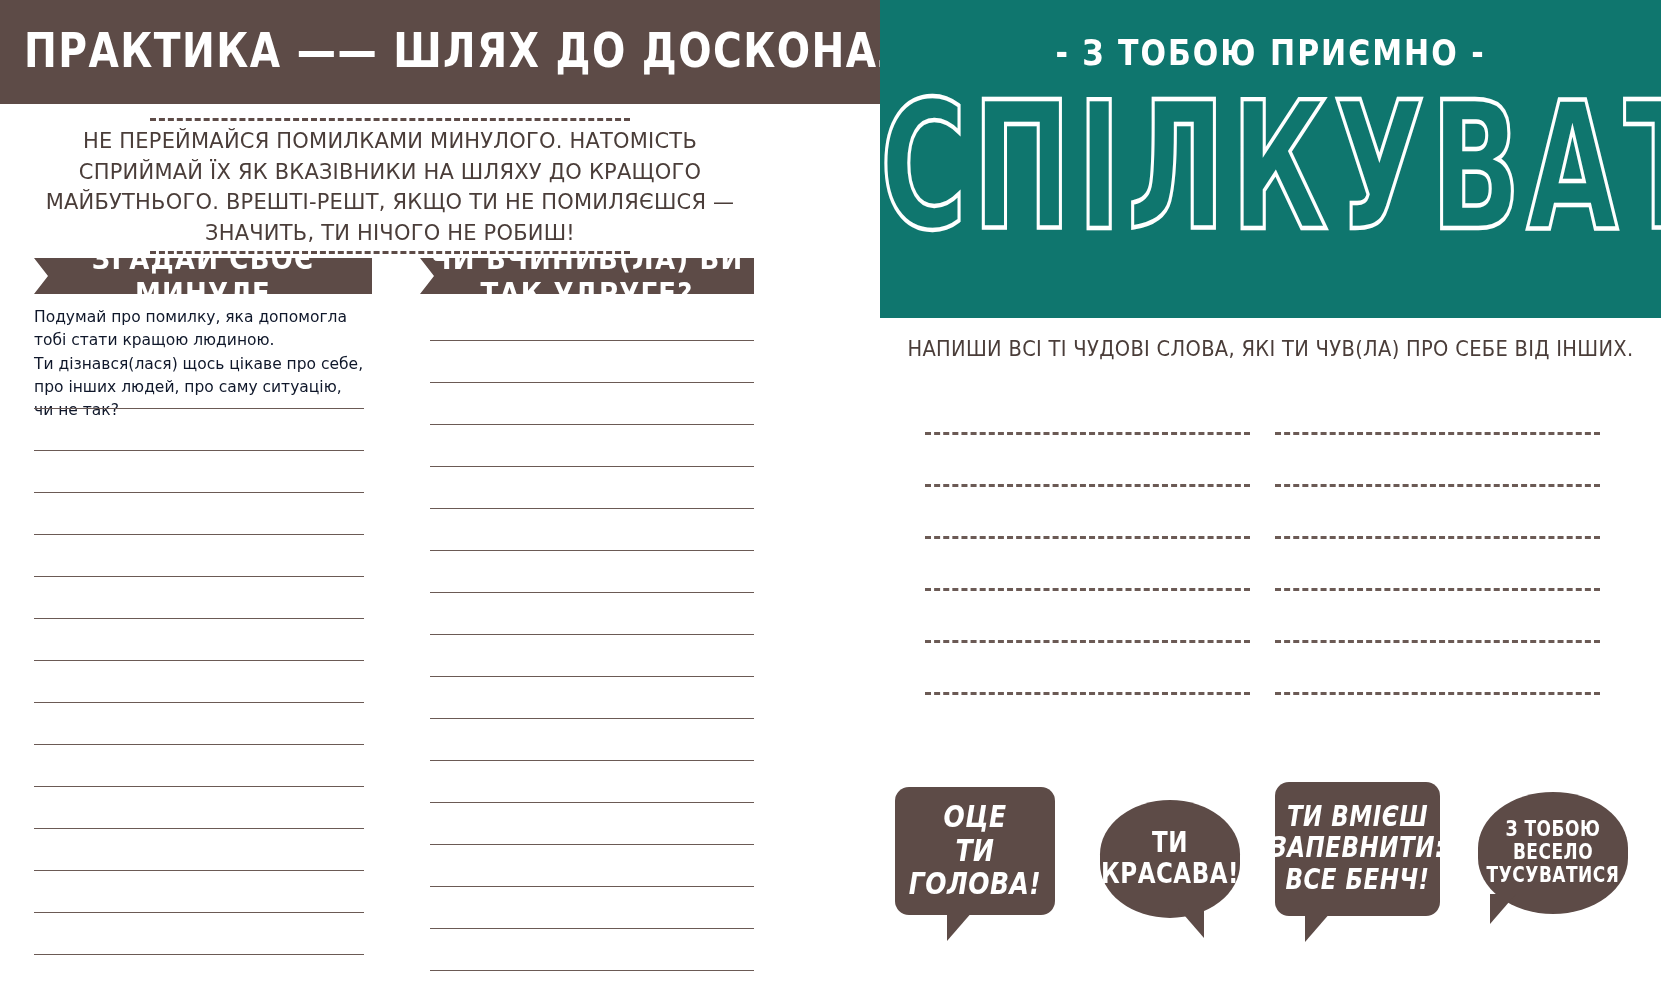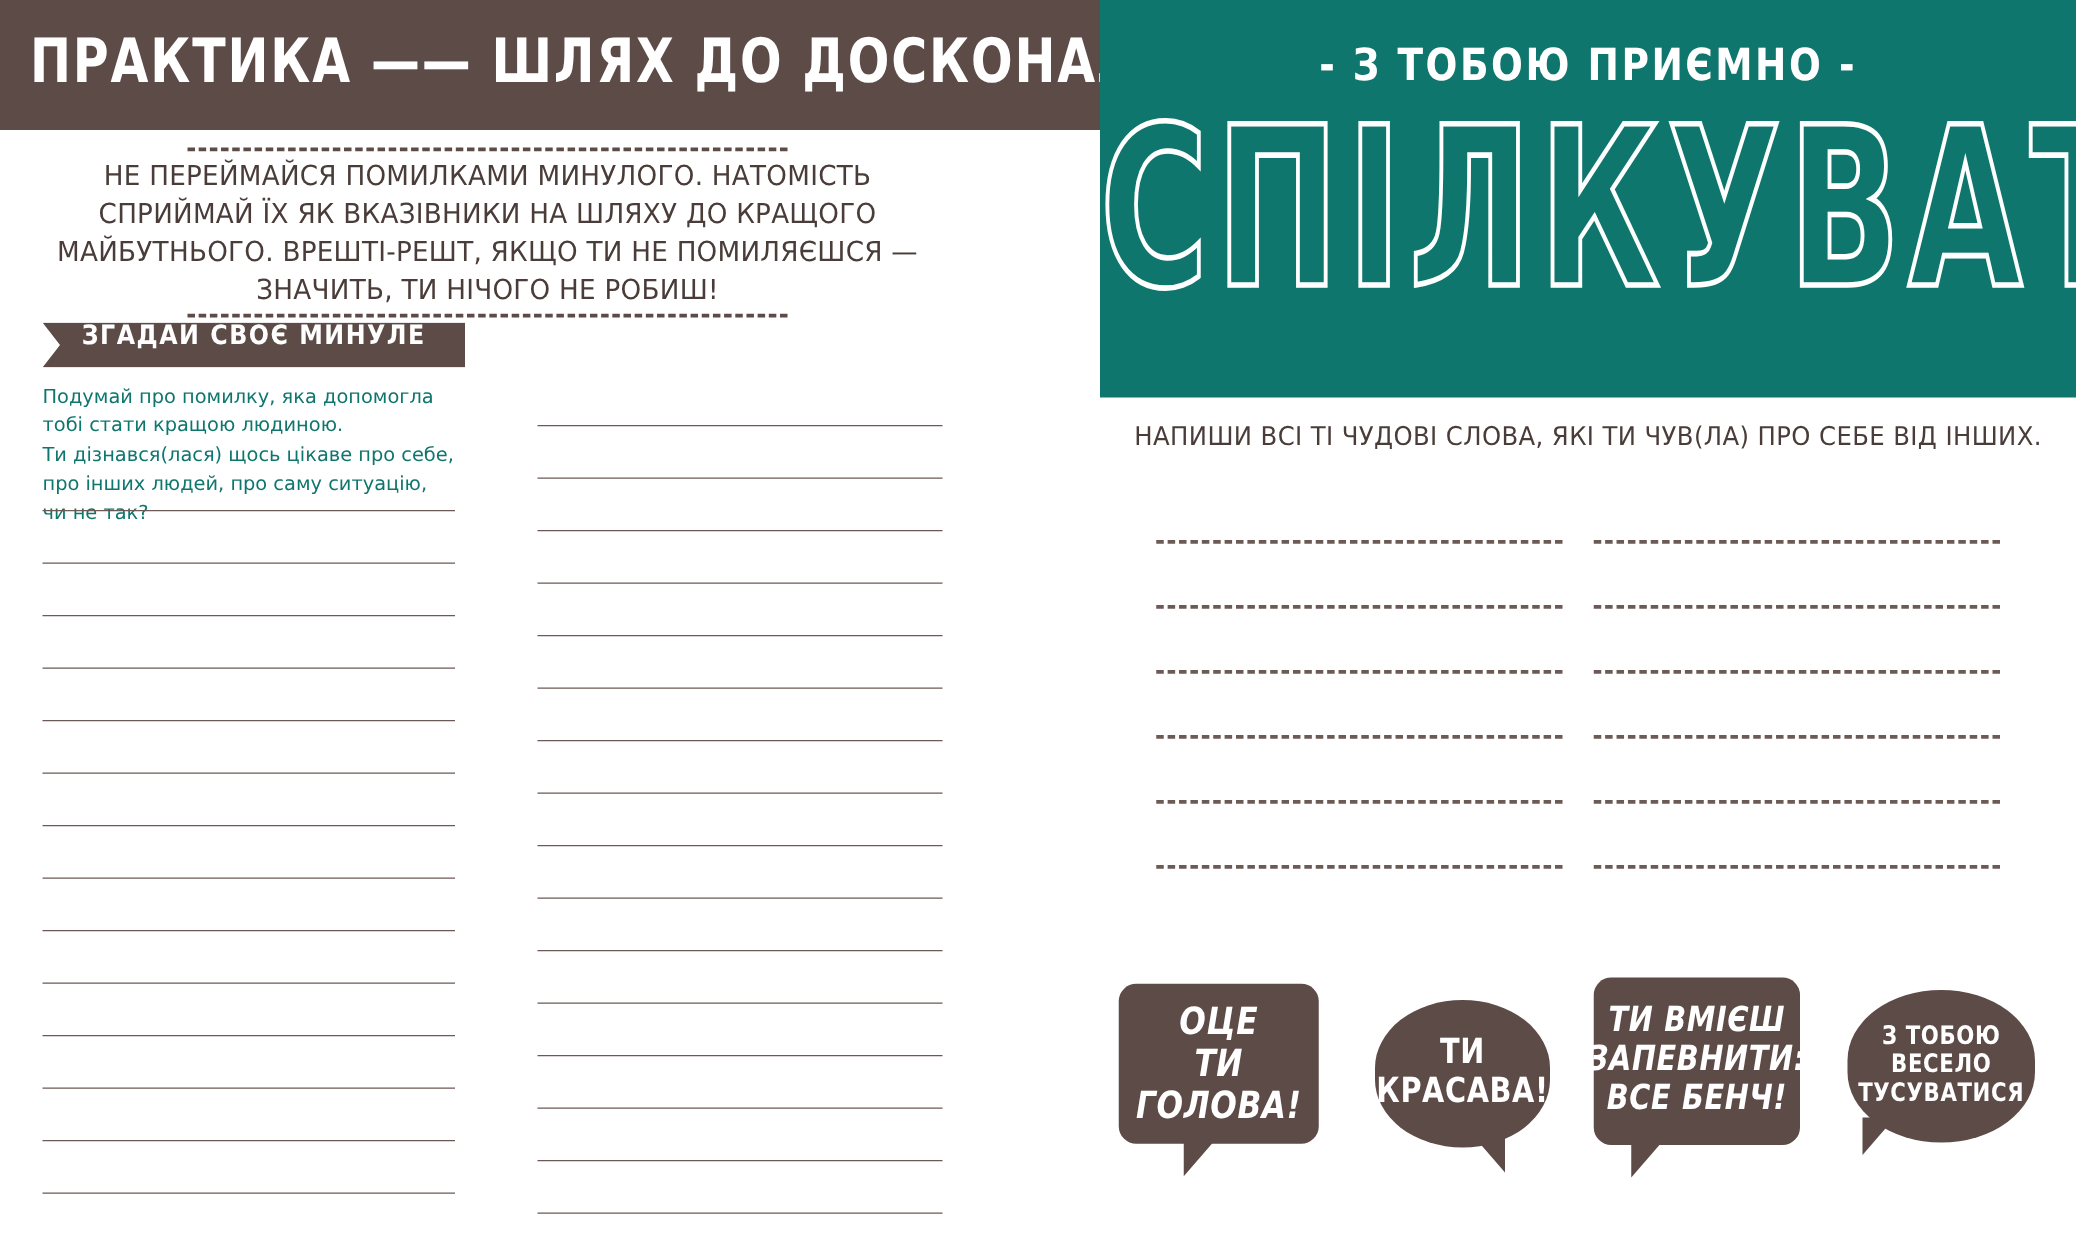--- a/index.html
+++ b/index.html
@@ -98,40 +98,41 @@
     padding: 8px 0 6px 0;
     transform: scaleY(1.05);
   }
 
   
   .banner {
     position: absolute;
     height: 36px;
     background: #5d4b47;
     color: #ffffff;
-    font-size: 19px;
+    font-size: 26px;
     font-weight: bold;
     letter-spacing: 1.2px;
     font-family: "DejaVu Sans", sans-serif;
     display: flex;
+    align-items: center;
     justify-content: center;
     clip-path: polygon(0 0, 100% 0, 100% 100%, 0 100%, 14px 50%);
     text-align: center;
   }
   .banner span { transform: scaleY(1.12); }
 
   #banner-past  { left: 34px;  top: 258px; width: 338px; }
   #banner-again { left: 420px; top: 258px; width: 334px;
                   clip-path: polygon(0 0, 100% 0, 100% 100%, 0 100%, 14px 50%); }
 
   .hint-text {
     position: absolute;
     left: 34px; top: 306px;
     width: 330px;
-    color: #0f766e;
+    color: #0f172a;
     font-size: 15.5px;
     line-height: 1.5;
     font-family: "DejaVu Sans", sans-serif;
   }
 
   .rules {
     position: absolute;
   }
   .rule-line {
     height: 0;
@@ -193,20 +194,23 @@
   </div>
 
   <div class="intro-wrap">
     <div class="dashed-rule" style="width:480px;"></div>
     <div class="intro-text">НЕ ПЕРЕЙМАЙСЯ ПОМИЛКАМИ МИНУЛОГО. НАТОМІСТЬ СПРИЙМАЙ ЇХ ЯК ВКАЗІВНИКИ НА ШЛЯХУ ДО КРАЩОГО МАЙБУТНЬОГО. ВРЕШТІ-РЕШТ, ЯКЩО ТИ НЕ ПОМИЛЯЄШСЯ — ЗНАЧИТЬ, ТИ НІЧОГО НЕ РОБИШ!</div>
     <div class="dashed-rule" style="width:480px;"></div>
   </div>
 
   <div class="banner" id="banner-past">
     <span>ЗГАДАЙ СВОЄ МИНУЛЕ</span>
+  </div>
+  <div class="banner" id="banner-again">
+    <span>ЧИ ВЧИНИВ(ЛА) БИ ТАК УДРУГЕ?</span>
   </div>
 
   <div class="hint-text" style="white-space:pre-line;">Подумай про помилку, яка допомогла
 тобі стати кращою людиною.
 Ти дізнався(лася) щось цікаве про себе,
 про інших людей, про саму ситуацію,
 чи не так?</div>
 
   <div id="left-lines" class="rules" style="left:34px; top:408px; width:330px;">
       <div class="rule-line" style="margin-top: 0px;"></div>

